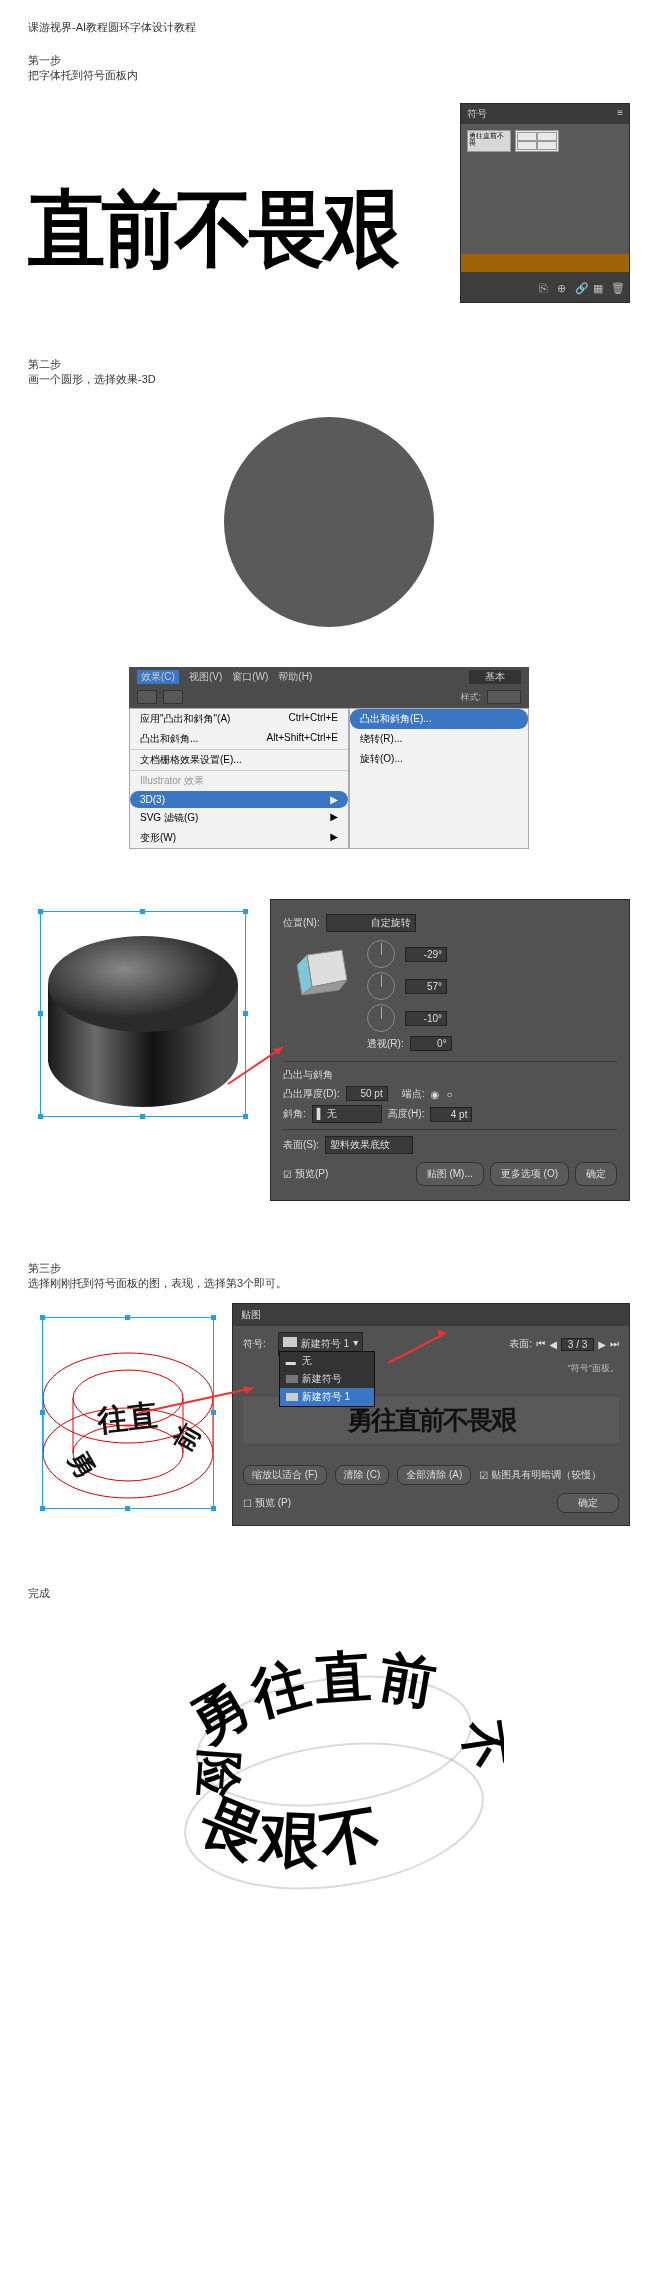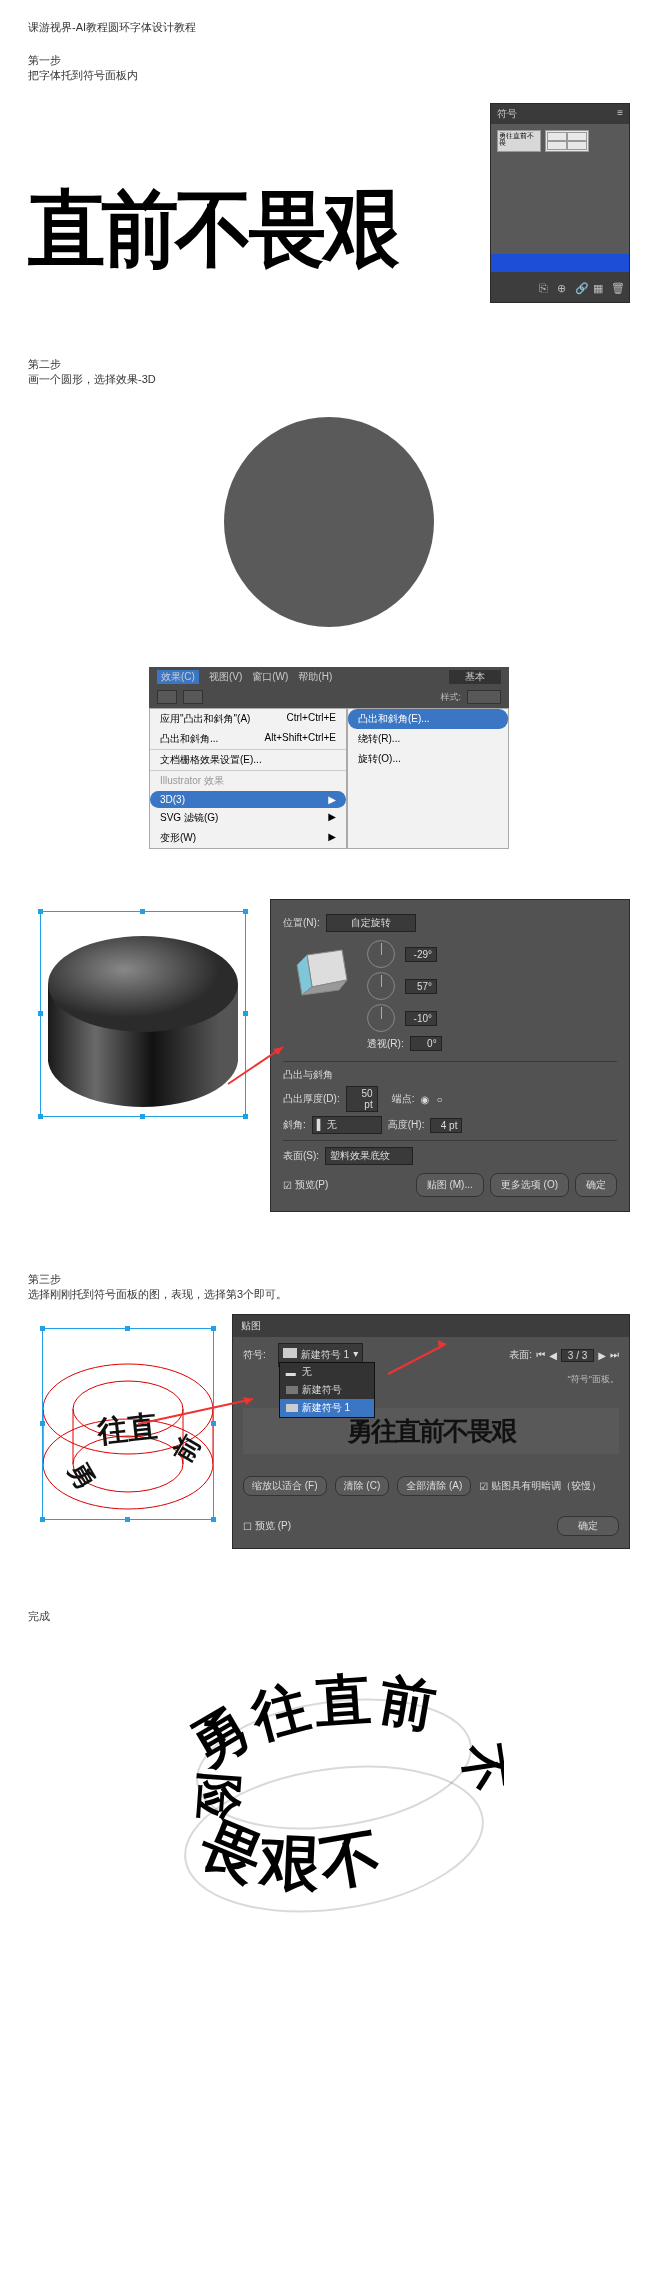--- a/index.html
+++ b/index.html
@@ -19,40 +19,40 @@
   .s1-wrap { position: relative; height: 240px; margin-top: 20px; }
   .s1-big-text {
     position: absolute; left: 0; top: 70px;
     font-size: 84px; font-weight: 900; letter-spacing: -4px;
     color: #000; white-space: nowrap; overflow: hidden; width: 600px;
     transform: scaleX(0.92);
     transform-origin: left center;
   }
   .s1-panel {
     position: absolute; right: 0; top: 0;
-    width: 140px; height: 200px; background: #1d4ed8; border: 1px solid #2a2a2a;
+    width: 170px; height: 200px; background: #a16207; border: 1px solid #2a2a2a;
     color: #ccc; font-size: 10px; margin-left: 48px;
   }
   .s1-panel .hdr { background: #3a3a3a; padding: 3px 6px; display: flex; justify-content: space-between; }
   .s1-panel .body { background: #595959; height: 130px; padding: 6px; }
   .s1-thumbs { display: flex; gap: 4px; }
   .s1-thumb { width: 44px; height: 22px; background: #d8d8d8; border: 1px solid #999; position: relative; font-size: 7px; color: #000; line-height: 1; padding: 1px; overflow: hidden; }
   .s1-thumb.grid { background: #e8e8e8; display: grid; grid-template-columns: 1fr 1fr; }
   .s1-thumb.grid span { border: 0.5px solid #999; }
   .s1-panel .icnrow {
     position: absolute; bottom: 0; left: 0; right: 0; height: 30px;
     background: #3d3d3d; display: flex; align-items: center; justify-content: flex-end;
     gap: 8px; padding: 0 8px; font-size: 11px; color: #bbb;
   }
 
   
   .s2-circle { width: 210px; height: 210px; border-radius: 50%; background: #5a5a5a; margin: 30px auto 40px auto; }
 
   
-  .s2-menu { width: 360px; margin: 0 auto 50px auto; font-size: 10px; color: #000; }
+  .s2-menu { width: 400px; margin: 0 auto 50px auto; font-size: 10px; color: #000; }
   .s2-menubar { background: #4b4b4b; color: #ccc; display: flex; padding: 3px 8px; gap: 10px; }
   .s2-menubar .hot { background: #3a76c4; padding: 0 4px; }
   .s2-sub { display: flex; }
   .s2-col1 { background: #f2f2f2; border: 1px solid #aaa; width: 220px; }
   .s2-col2 { background: #f2f2f2; border: 1px solid #aaa; width: 180px; }
   .mi { padding: 3px 10px; display: flex; justify-content: space-between; white-space: nowrap; }
   .mi.sep { border-top: 1px solid #ccc; }
   .mi.disabled { color: #999; }
   .mi.sel { background: #3a76c4; color: #fff; border-radius: 9px; }
   .s2-toolbar { background: #4b4b4b; color: #bbb; font-size: 9px; padding: 4px 8px; display: flex; gap: 6px; align-items: center; margin-top: -1px; }
@@ -70,21 +70,21 @@
     flex: 1; background: #525252; border: 1px solid #2a2a2a; color: #ddd;
     font-size: 10px; padding: 0;
   }
   .dlg .titlebar { background: #3d3d3d; padding: 4px 8px; }
   .dlg .body { padding: 10px 12px; }
   .dlg .row { display: flex; align-items: center; gap: 6px; margin: 4px 0; }
   .dlg select, .dlg .field {
     background: #3a3a3a; border: 1px solid #222; color: #ddd; font-size: 10px;
     padding: 1px 4px;
   }
-  .dlg .field { width: 32px; text-align: right; display: inline-block; }
+  .dlg .field { width: 42px; text-align: right; display: inline-block; }
   .dlg .btn { background: #5a5a5a; border: 1px solid #333; color: #ddd; padding: 4px 10px; font-size: 10px; border-radius: 8px; }
   .dlg hr { border: none; border-top: 1px solid #3a3a3a; margin: 6px 0; }
   .cube3d { width: 70px; height: 70px; position: relative; margin: 4px; }
   .knob { width: 28px; height: 28px; border-radius: 50%; border: 1px solid #888; display: inline-block; vertical-align: middle; margin-right: 4px; position: relative; }
   .knob::after { content: ""; position: absolute; width: 1px; height: 12px; background: #aaa; left: 50%; top: 2px; transform-origin: bottom; }
 
   
   .s3-wrap { display: flex; gap: 4px; margin-bottom: 60px; position: relative; }
   .ring-box { width: 200px; height: 220px; position: relative; flex: 0 0 190px; }
   .ring-box .bbox { inset: 14px; }
@@ -93,21 +93,21 @@
   .s3-dd { background: #3a3a3a; border: 1px solid #222; padding: 4px 4px; display: flex; align-items: flex-start; gap: 4px; position: relative; }
   .s3-dd-list { position: absolute; top: 18px; left: 0; background: #333; border: 1px solid #111; width: 96px; }
   .s3-dd-list div { padding: 2px 6px; display: flex; align-items: center; gap: 4px; }
   .s3-dd-list .sel { background: #3a76c4; color: #fff; }
   .s3-text-prev {
     margin: 22px 10px 14px 10px; height: 46px; background: #595959;
     display: flex; align-items: center; justify-content: center;
     font-size: 26px; font-weight: 900; letter-spacing: -2px; color: #111;
     overflow: hidden;
   }
-  .s3-bot { padding: 8px 10px 12px 10px; display: flex; flex-direction: column; gap: 20px; }
+  .s3-bot { padding: 8px 10px 12px 10px; display: flex; flex-direction: column; gap: 8px; }
   .s3-row { display: flex; align-items: center; gap: 8px; flex-wrap: wrap; }
   .s3-row .btn { background: #5a5a5a; border: 1px solid #333; color: #ddd; padding: 2px 8px; font-size: 10px; border-radius: 8px; }
   .s3-chk { display: inline-flex; align-items: center; gap: 3px; }
   .s3-nav { margin-left: auto; display: flex; align-items: center; gap: 4px; }
   .s3-pg { background: #3a3a3a; border: 1px solid #222; padding: 0 6px; }
 
   
   .final-wrap { padding: 30px 0 60px 0; text-align: center; }
   .final-ring { width: 350px; height: 300px; margin: 0 auto; }
 
@@ -248,21 +248,21 @@
       <svg width="260" height="230" style="position:absolute;left:0;top:0;pointer-events:none">
         <path d="M200 185 L255 148" stroke="#e33" stroke-width="2" fill="none"></path>
         <path d="M255 148 l-10 2 l5 6 z" fill="#e33"></path>
       </svg>
     </div>
 
     <div class="dlg">
       <div class="body">
         <div class="row">
           <span>位置(N):</span>
-          <span class="field" style="width:90px;text-align:center">自定旋转</span>
+          <span class="field" style="width:90px;text-align:right">自定旋转</span>
         </div>
         <div class="row" style="align-items:flex-start">
           <svg class="cube3d" viewBox="0 0 70 70">
             <polygon points="20,15 55,10 60,40 25,47" fill="#ddd" stroke="#888"></polygon>
             <polygon points="20,15 25,47 15,55 10,25" fill="#7ec6d8" stroke="#888"></polygon>
             <polygon points="25,47 60,40 52,50 15,55" fill="#999" stroke="#888"></polygon>
           </svg>
           <div>
             <div class="row">
                 <span class="knob"></span>

